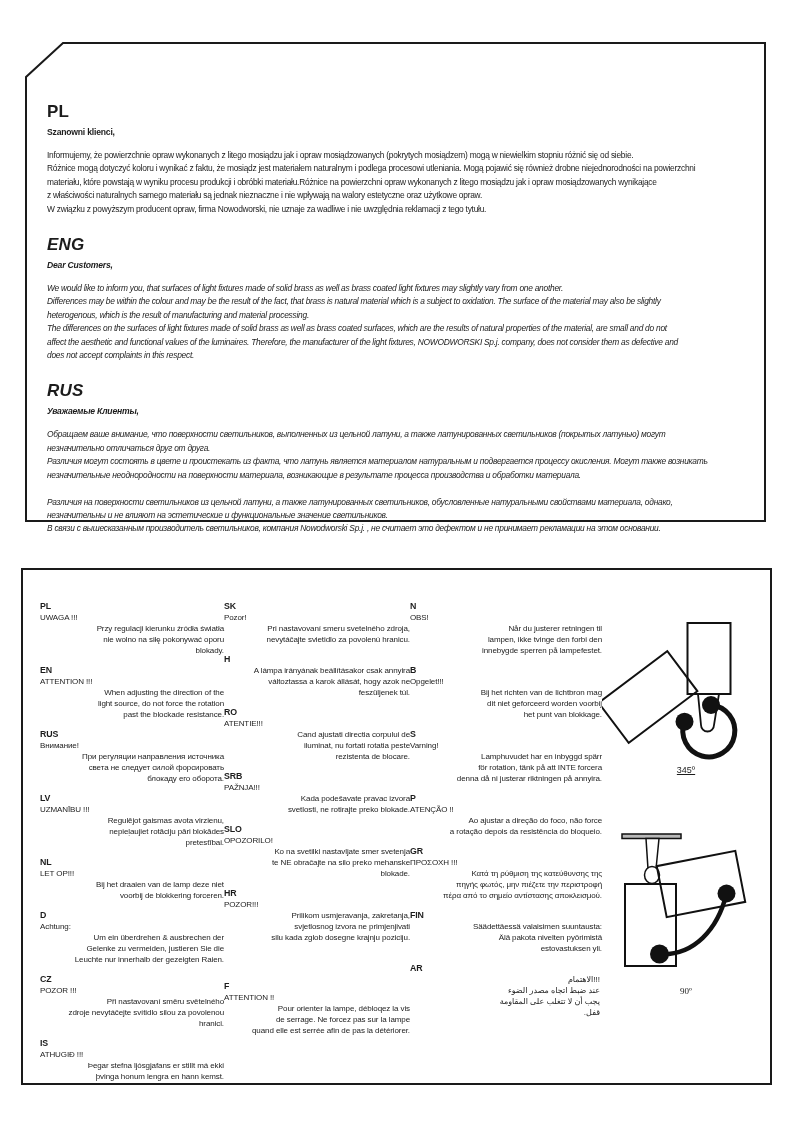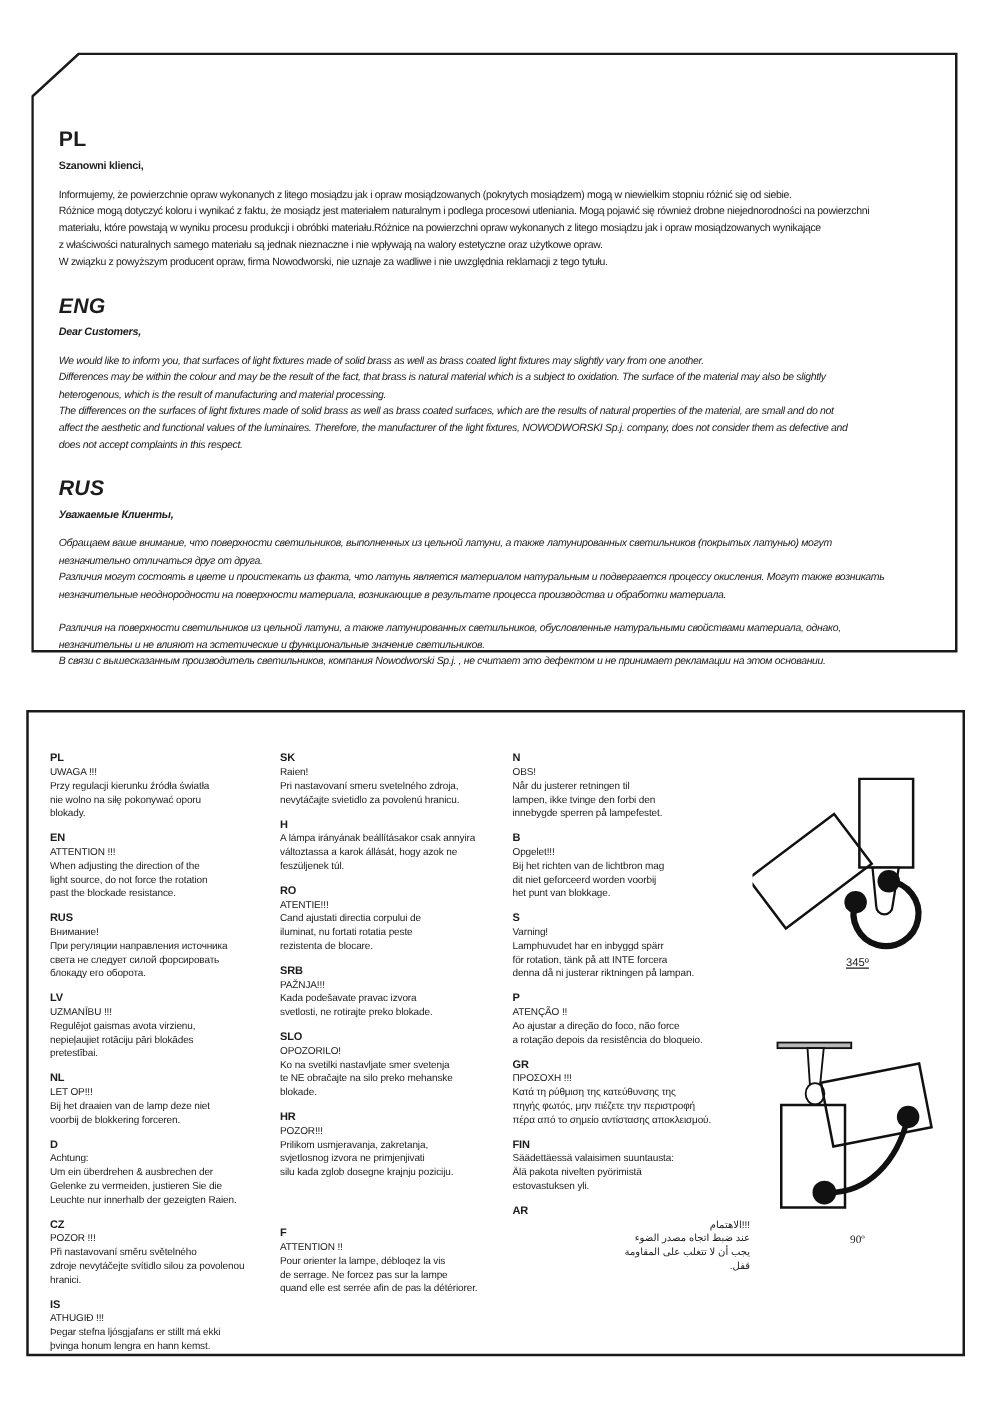--- a/index.html
+++ b/index.html
@@ -19,21 +19,21 @@
   .warn-box{position:absolute;left:21px;top:568px;width:751px;height:517px;
     border:2px solid #1a1a1a;box-sizing:border-box;}
   .warn-columns{display:flex;padding:31px 0 0 17px;}
   .warn-col{flex:none;}
   .warn-col.w1{width:184px;}
   .warn-col.w2{width:186px;}
   .warn-col.w3{width:192px;}
   .warn-item{margin-bottom:9px;font-size:8px;line-height:11px;letter-spacing:-0.1px;}
   .warn-code{font-weight:bold;font-size:8.8px;line-height:11px;}
   .warn-title{white-space:pre;}
-  .warn-body{white-space:pre;}
+  .warn-body{white-space:pre;text-align:right;}
   .gap-lg{margin-top:38px;}
   .warn-item.ar .warn-title,
   .warn-item.ar .warn-body{text-align:right;unicode-bidi:bidi-override;direction:ltr;padding-right:2px;}
   
   .diagram-col{flex:1;position:relative;}
   .diagram-block{width:168px;}
   .diagram-block.first{margin-top:21px;text-decoration:underline;}
   .diagram-block.second{margin-top:58px;font-family:Liberation Serif, serif;}
   .diagram-label{text-align:center;font-size:9px;letter-spacing:0;margin-top:3px;}
   svg{display:block;}
@@ -140,21 +140,21 @@
         <div class="warn-code">IS</div>
         <div class="warn-title">ATHUGIÐ !!!</div>
         <div class="warn-body">Þegar stefna ljósgjafans er stillt má ekki
 þvinga honum lengra en hann kemst.</div>
       </div>
     </div>
 
     <div class="warn-col w2">
       <div class="warn-item">
         <div class="warn-code">SK</div>
-        <div class="warn-title">Raien!</div>
+        <div class="warn-title">Pozor!</div>
         <div class="warn-body">Pri nastavovaní smeru svetelného zdroja,
 nevytáčajte svietidlo za povolenú hranicu.</div>
       </div>
       <div class="warn-item">
         <div class="warn-code">H</div>
         <div class="warn-body">A lámpa irányának beállításakor csak annyira
 változtassa a karok állását, hogy azok ne
 feszüljenek túl.</div>
       </div>
       <div class="warn-item">
@@ -206,21 +206,21 @@
         <div class="warn-title">Opgelet!!!</div>
         <div class="warn-body">Bij het richten van de lichtbron mag
 dit niet geforceerd worden voorbij
 het punt van blokkage.</div>
       </div>
       <div class="warn-item">
         <div class="warn-code">S</div>
         <div class="warn-title">Varning!</div>
         <div class="warn-body">Lamphuvudet har en inbyggd spärr
 för rotation, tänk på att INTE forcera
-denna då ni justerar riktningen på lampan.</div>
+denna då ni justerar riktningen på annyira.</div>
       </div>
       <div class="warn-item">
         <div class="warn-code">P</div>
         <div class="warn-title">ATENÇÃO !!</div>
         <div class="warn-body">Ao ajustar a direção do foco, não force
 a rotação depois da resistência do bloqueio.</div>
       </div>
       <div class="warn-item">
         <div class="warn-code">GR</div>
         <div class="warn-title">ΠΡΟΣΟΧΗ !!!</div>

